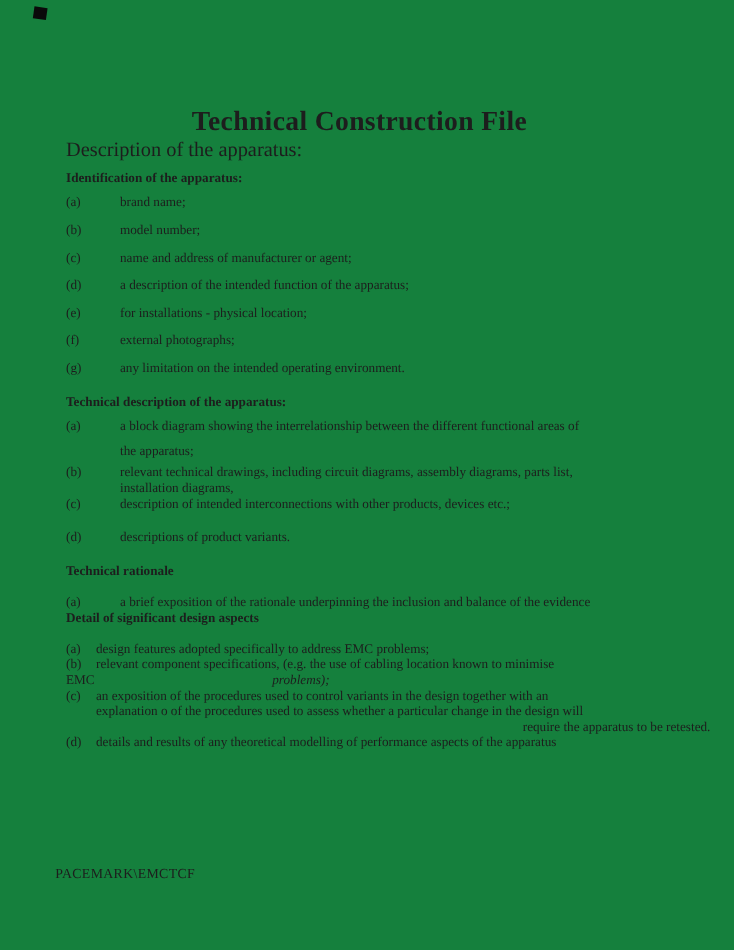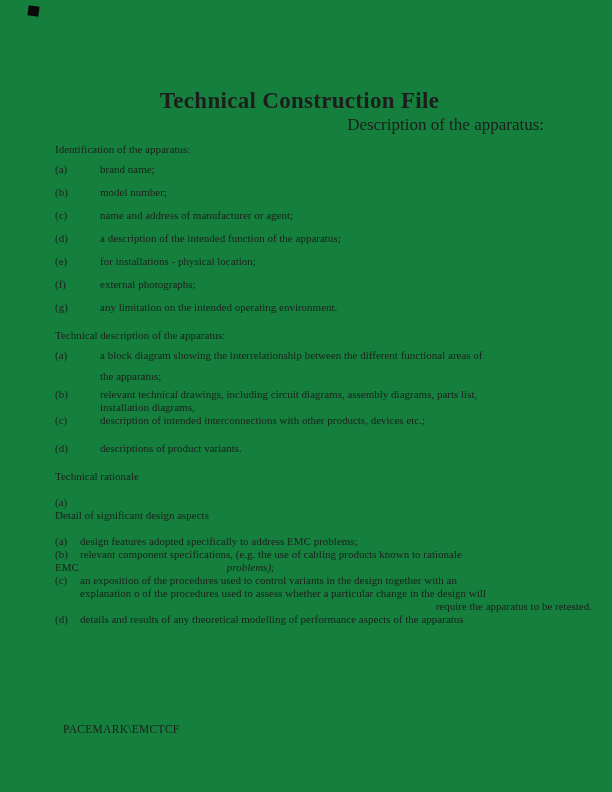--- a/index.html
+++ b/index.html
@@ -21,24 +21,24 @@
     font-size: 23px;
     font-weight: bold;
     text-align: center;
     letter-spacing: 0.3px;
   }
   .subtitle {
     margin-top: 1px;
     margin-right: 48px;
     margin-bottom: 8px;
     font-size: 17px;
-    text-align: right;
-  }
-
-  .heading { font-size: 11px; font-weight: normal; line-height: 13px; }
+    text-align: left;
+  }
+
+  .heading { font-size: 11px; font-weight: bold; line-height: 13px; }
   .s1-h { margin-top: 6px;  margin-bottom: 7px; }
   .s2-h { margin-top: 15px; margin-bottom: 7px; }
   .s3-h { margin-top: 15px; margin-bottom: 13px; }
   .s4-h { margin-bottom: 13px; }
 
   .item { display: flex; font-size: 11px; line-height: 13px; }
   .lbl  { flex: 0 0 45px; }
   .txt  { flex: 1; }
   .ln   { display: block; }
   .sp   { margin-top: 8px; }
@@ -48,21 +48,21 @@
   .mb10 { margin-bottom: 10px; }
   .mb5  { margin-bottom: 5px; }
   .mb15 { margin-bottom: 15px; }
 
   .cont   { display: flex; font-size: 11px; line-height: 13px; }
   .cont-r { margin-left: 148px; font-style: italic; }
   .right  { text-align: right; }
 
   .footer {
     position: absolute;
-    left: 63px;
+    left: 46px;
     top: 723px;
     font-size: 11.5px;
     letter-spacing: 0.3px;
   }
 
   
   .edge    { position: absolute; top: 0; right: 0; width: 12px; height: 100%; background: #060606; }
   .edge-n1 { position: absolute; top: 0; right: 12px; width: 2px; height: 130px; background: #060606; }
   .edge-n2 { position: absolute; top: 555px; right: 12px; width: 4px; height: 150px; background: #060606; }
   .mark-tl { position: absolute; left: 28px; top: 6px; width: 11px; height: 10px; background: #0a0a0a; transform: rotate(8deg); }
@@ -149,35 +149,36 @@
       <span class="txt">
           <span class="ln">descriptions of product variants.</span>
         </span>
     </div>
 
     <div class="heading s3-h">Technical rationale</div>
 
     <div class="item">
       <span class="lbl">(a)</span>
       <span class="txt">
+        <span class="ln">a brief exposition of the rationale underpinning the inclusion and balance of the evidence</span>
       </span>
     </div>
 
     <div class="heading s4-h">Detail of significant design aspects</div>
 
     <div class="item narrow">
       <span class="lbl">(a)</span>
       <span class="txt">
           <span class="ln">design features adopted specifically to address EMC problems;</span>
         </span>
     </div>
     <div class="item narrow">
       <span class="lbl">(b)</span>
       <span class="txt">
-          <span class="ln">relevant component specifications, (e.g. the use of cabling products known to rationale</span>
+          <span class="ln">relevant component specifications, (e.g. the use of cabling location known to minimise</span>
         </span>
     </div>
     <div class="cont">
       <span class="cont-l">EMC</span>
       <span class="cont-r">problems);</span>
     </div>
     <div class="item narrow">
       <span class="lbl">(c)</span>
       <span class="txt">
         <span class="ln">an exposition of the procedures used to control variants in the design together with an</span>

